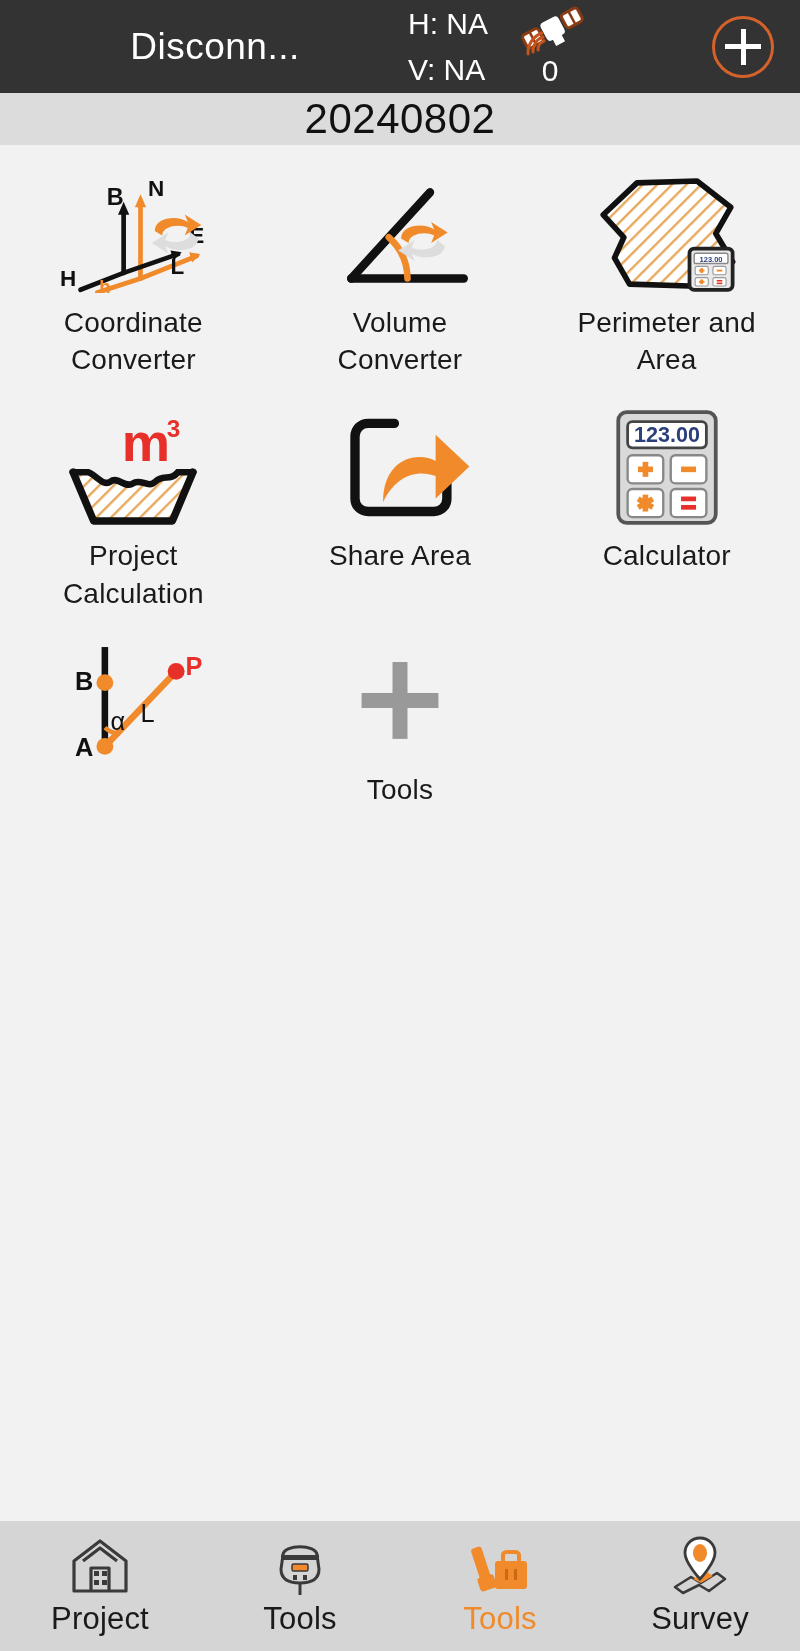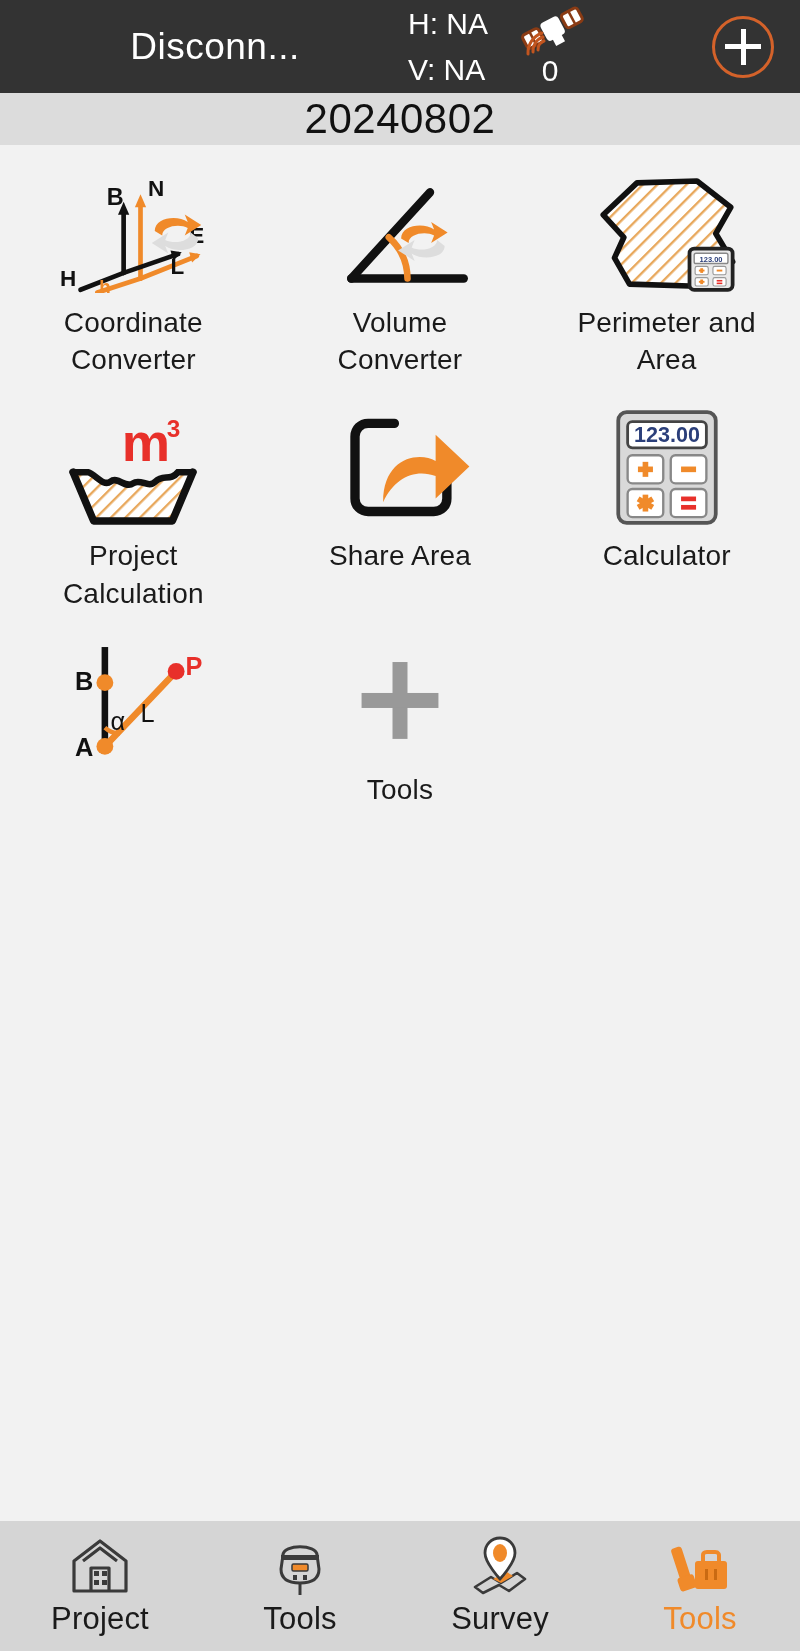--- a/index.html
+++ b/index.html
@@ -383,39 +383,39 @@
       <rect x="12" y="20" width="38" height="5" fill="#3a3a3a"></rect>
       <rect x="23" y="29" width="16" height="7" rx="1.5" fill="#f08a2a" stroke="#3a3a3a" stroke-width="1.5"></rect>
       <g fill="#3a3a3a">
           <rect x="24" y="40" width="4" height="5"></rect>
           <rect x="34" y="40" width="4" height="5"></rect>
         </g>
     </svg>
     <div class="nav-label">Tools</div>
   </div>
 
+  <div class="navitem active">
+    <svg class="nav-icon" viewBox="0 0 62 62">
+      <g transform="rotate(-18 31 31)">
+        <rect x="8" y="6" width="11" height="34" rx="3" fill="#f08a2a"></rect>
+        <rect x="5" y="36" width="17" height="14" rx="3" fill="#f08a2a"></rect>
+      </g>
+      <rect x="26" y="26" width="32" height="28" rx="3" fill="#f08a2a"></rect>
+      <path d="M34 26 L34 20 C34 17 38 17 38 17 L46 17 C50 17 50 20 50 20 L50 26" fill="none" stroke="#f08a2a" stroke-width="4"></path>
+      <g fill="#c96a12">
+          <rect x="36" y="34" width="3" height="11"></rect>
+          <rect x="45" y="34" width="3" height="11"></rect>
+        </g>
+    </svg>
+    <div class="nav-label">Tools</div>
+  </div>
+
   <div class="navitem">
     <svg class="nav-icon" viewBox="0 0 62 62">
       <path d="M6 52 L22 42 L32 48 L48 38 L56 44 L40 56 L30 50 L14 58 Z" fill="none" stroke="#3a3a3a" stroke-width="2.6" stroke-linejoin="round"></path>
       <path d="M24 44 L32 48 L44 41 L38 37 Z" fill="#f08a2a"></path>
       <path d="M31 3 C22 3 16 10 16 18 C16 28 31 44 31 44 C31 44 46 28 46 18 C46 10 40 3 31 3 Z" fill="#ffffff" stroke="#3a3a3a" stroke-width="2.8"></path>
       <ellipse cx="31" cy="18" rx="7" ry="9" fill="#f08a2a"></ellipse>
     </svg>
     <div class="nav-label">Survey</div>
   </div>
 
-  <div class="navitem active">
-    <svg class="nav-icon" viewBox="0 0 62 62">
-      <g transform="rotate(-18 31 31)">
-        <rect x="8" y="6" width="11" height="34" rx="3" fill="#f08a2a"></rect>
-        <rect x="5" y="36" width="17" height="14" rx="3" fill="#f08a2a"></rect>
-      </g>
-      <rect x="26" y="26" width="32" height="28" rx="3" fill="#f08a2a"></rect>
-      <path d="M34 26 L34 20 C34 17 38 17 38 17 L46 17 C50 17 50 20 50 20 L50 26" fill="none" stroke="#f08a2a" stroke-width="4"></path>
-      <g fill="#c96a12">
-          <rect x="36" y="34" width="3" height="11"></rect>
-          <rect x="45" y="34" width="3" height="11"></rect>
-        </g>
-    </svg>
-    <div class="nav-label">Tools</div>
-  </div>
-
 </div>
 
 </body></html>

